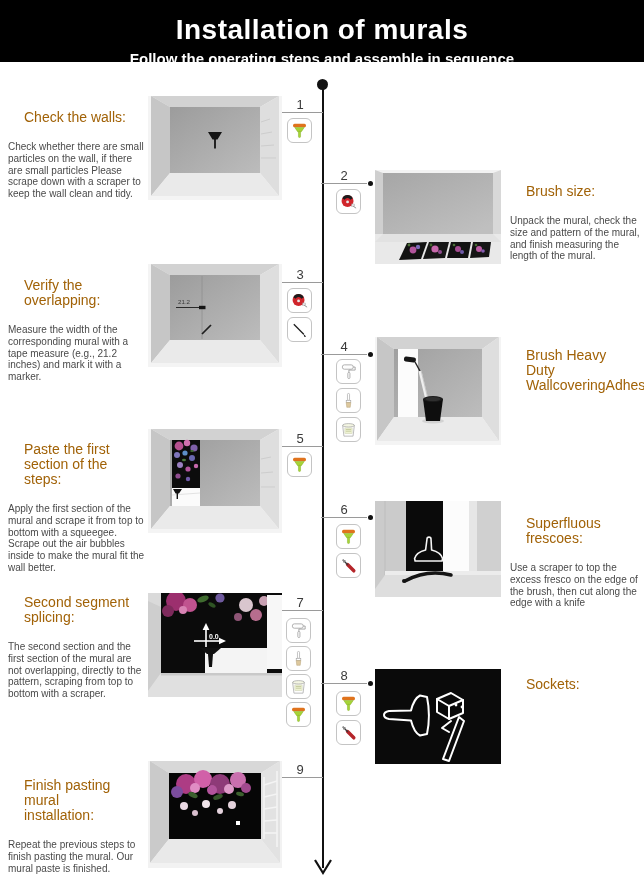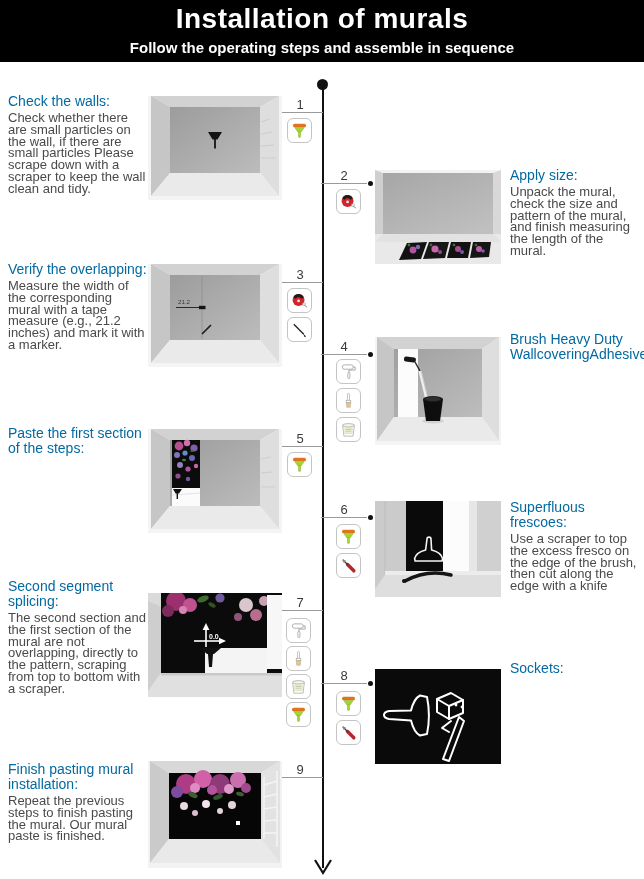--- a/index.html
+++ b/index.html
@@ -1,30 +1,30 @@
 <!DOCTYPE html>
 <html><head>
 <meta charset="utf-8">
 <style>
   html,body{margin:0;padding:0;background:#fff;}
   .canvas{position:relative;width:644px;height:879px;background:#fff;overflow:hidden;
           font-family:"Liberation Sans",sans-serif;}
   
   .header{position:absolute;left:0;top:0;width:644px;height:62px;background:#000;color:#fff;text-align:center;}
-  .header h1{margin:3px 0 0;font-size:28px;font-weight:600;letter-spacing:.5px;}
+  .header h1{margin:14px 0 0;font-size:28px;font-weight:600;letter-spacing:.5px;}
   .header p{margin:4px;font-size:15px;font-weight:700;}
   
   .tline{position:absolute;left:322px;top:86px;width:2px;height:782px;background:#111;}
   .tdot{position:absolute;left:317px;top:79px;width:11px;height:11px;border-radius:50%;background:#111;}
   .tarrow{position:absolute;left:312px;top:858px;}
   
   .step{display:contents;}
   .step-text{position:absolute;}
-  .step-text h3{margin:0;font-size:14px;font-weight:400;color:#0369a1;line-height:15px;}
-  .step-text p{margin:3px 0 0;font-size:13px;color:#4a4a4a;line-height:11.8px;}
+  .step-text h3{margin:16px;font-size:14px;font-weight:400;color:#a16207;line-height:15px;}
+  .step-text p{margin:3px 0 0;font-size:10px;color:#4a4a4a;line-height:11.8px;}
   .t-left{width:140px;}
   .t-right{width:132px;}
   
   .connector{position:absolute;width:46px;height:17px;}
   .connector .num{position:absolute;bottom:2px;left:0;width:100%;text-align:center;
                   font-size:13px;color:#3a3a3a;line-height:13px;}
   .connector .cline{position:absolute;bottom:0;left:0;right:0;height:1px;background:#9a9a9a;}
   .connector .cdot{position:absolute;bottom:-2px;width:5px;height:5px;background:#111;border-radius:50%;}
   .conn-left .cdot{left:-5px;border-radius:1px;}
   .conn-right .cdot{right:-6px;}
@@ -183,21 +183,21 @@
           <circle cx="87" cy="82" r="2" fill="#6f5aa8"></circle>
         <circle cx="104" cy="79" r="3" fill="#bb5da4"></circle>
           <circle cx="108" cy="81" r="1.8" fill="#845bb0"></circle>
         <circle cx="34" cy="75" r="1.4" fill="#4c7238"></circle>
           <circle cx="56" cy="75" r="1.4" fill="#44682f"></circle>
         <circle cx="79" cy="75" r="1.3" fill="#4c7238"></circle>
           <circle cx="101" cy="75" r="1.3" fill="#44682f"></circle>
       </svg>
     </figure>
     <div class="step-text t-right" style="left:510px;top:168px;">
-      <h3>Apply size:</h3>
+      <h3>Brush size:</h3>
       <p>Unpack the mural, check the size and pattern of the mural, and finish measuring the length of the mural.</p>
     </div>
   </section>
 
   
   <section class="step">
     <div class="step-text t-left" style="left:8px;top:262px;">
       <h3>Verify the overlapping:</h3>
       <p>Measure the width of the corresponding mural with a tape measure (e.g., 21.2 inches) and mark it with a marker.</p>
     </div>
@@ -292,20 +292,21 @@
     </figure>
     <div class="step-text t-right" style="left:510px;top:332px;">
       <h3>Brush Heavy Duty WallcoveringAdhesive:</h3>
     </div>
   </section>
 
   
   <section class="step">
     <div class="step-text t-left" style="left:8px;top:426px;">
       <h3>Paste the first section of the steps:</h3>
+      <p>Apply the first section of the mural and scrape it from top to bottom with a squeegee. Scrape out the air bubbles inside to make the mural fit the wall better.</p>
     </div>
     <div class="connector conn-left" style="left:277px;top:430px;">
       <span class="num">5</span>
       <span class="cline"></span>
       <span class="cdot"></span>
     </div>
     <div class="icons" style="left:287px;top:452px;">
       <span class="icon-box">
           <svg>
             <use href="#i-squeegee"></use>

